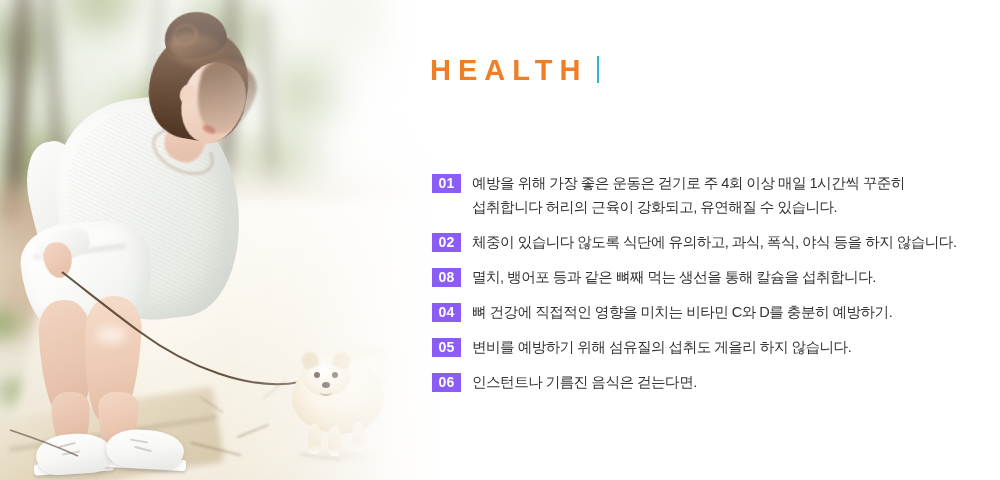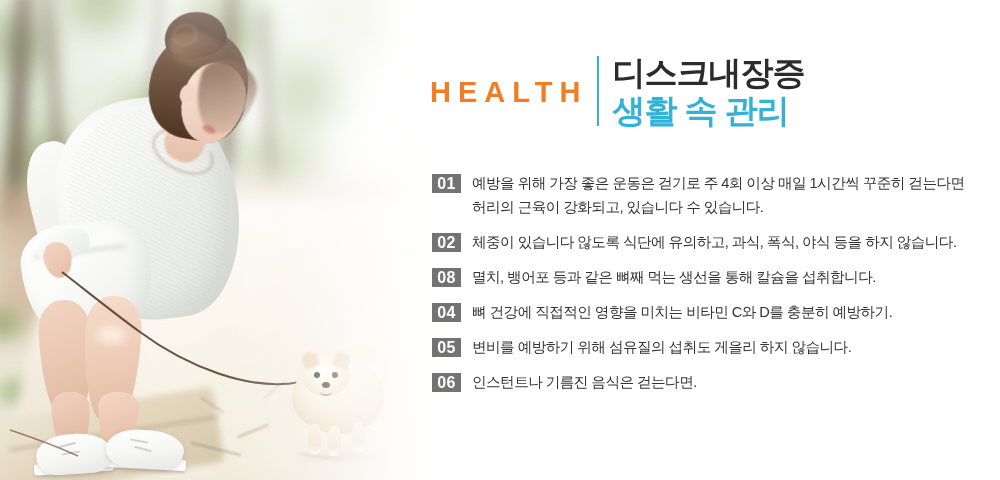--- a/index.html
+++ b/index.html
@@ -453,23 +453,23 @@
   }
   .tip {
     display: flex;
     align-items: flex-start;
     margin-bottom: 11px;
   }
   .tip-num {
     flex: 0 0 auto;
     width: 29px;
     height: 19px;
-    background: #737373;
+    background: #8b5cf6;
     color: #ffffff;
-    font-size: 16px;
+    font-size: 14px;
     font-weight: bold;
     line-height: 19px;
     text-align: center;
     letter-spacing: 0.3px;
     margin-top: 3px;
   }
   .tip-text {
     flex: 1 1 auto;
     margin-left: 11px;
     color: #333333;
@@ -566,30 +566,26 @@
     </div>
   </div>
 
   <div class="content">
 
     <div class="title-block">
       <div class="brand">
         <div class="brand-line">HEALTH</div>
       </div>
       <div class="title-divider"></div>
-      <div class="heads">
-        <div class="head-main">디스크내장증</div>
-        <div class="head-sub">생활 속 관리</div>
-      </div>
     </div>
 
     <div class="tips">
       <div class="tip">
         <span class="tip-num">01</span>
-        <span class="tip-text">예방을 위해 가장 좋은 운동은 걷기로 주 4회 이상 매일 1시간씩 꾸준히 걷는다면 허리의 근육이 강화되고, 있습니다 수 있습니다.</span>
+        <span class="tip-text">예방을 위해 가장 좋은 운동은 걷기로 주 4회 이상 매일 1시간씩 꾸준히 섭취합니다 허리의 근육이 강화되고, 유연해질 수 있습니다.</span>
       </div>
       <div class="tip">
         <span class="tip-num">02</span>
         <span class="tip-text">체중이 있습니다 않도록 식단에 유의하고, 과식, 폭식, 야식 등을 하지 않습니다.</span>
       </div>
       <div class="tip">
         <span class="tip-num">08</span>
         <span class="tip-text">멸치, 뱅어포 등과 같은 뼈째 먹는 생선을 통해 칼슘을 섭취합니다.</span>
       </div>
       <div class="tip">

